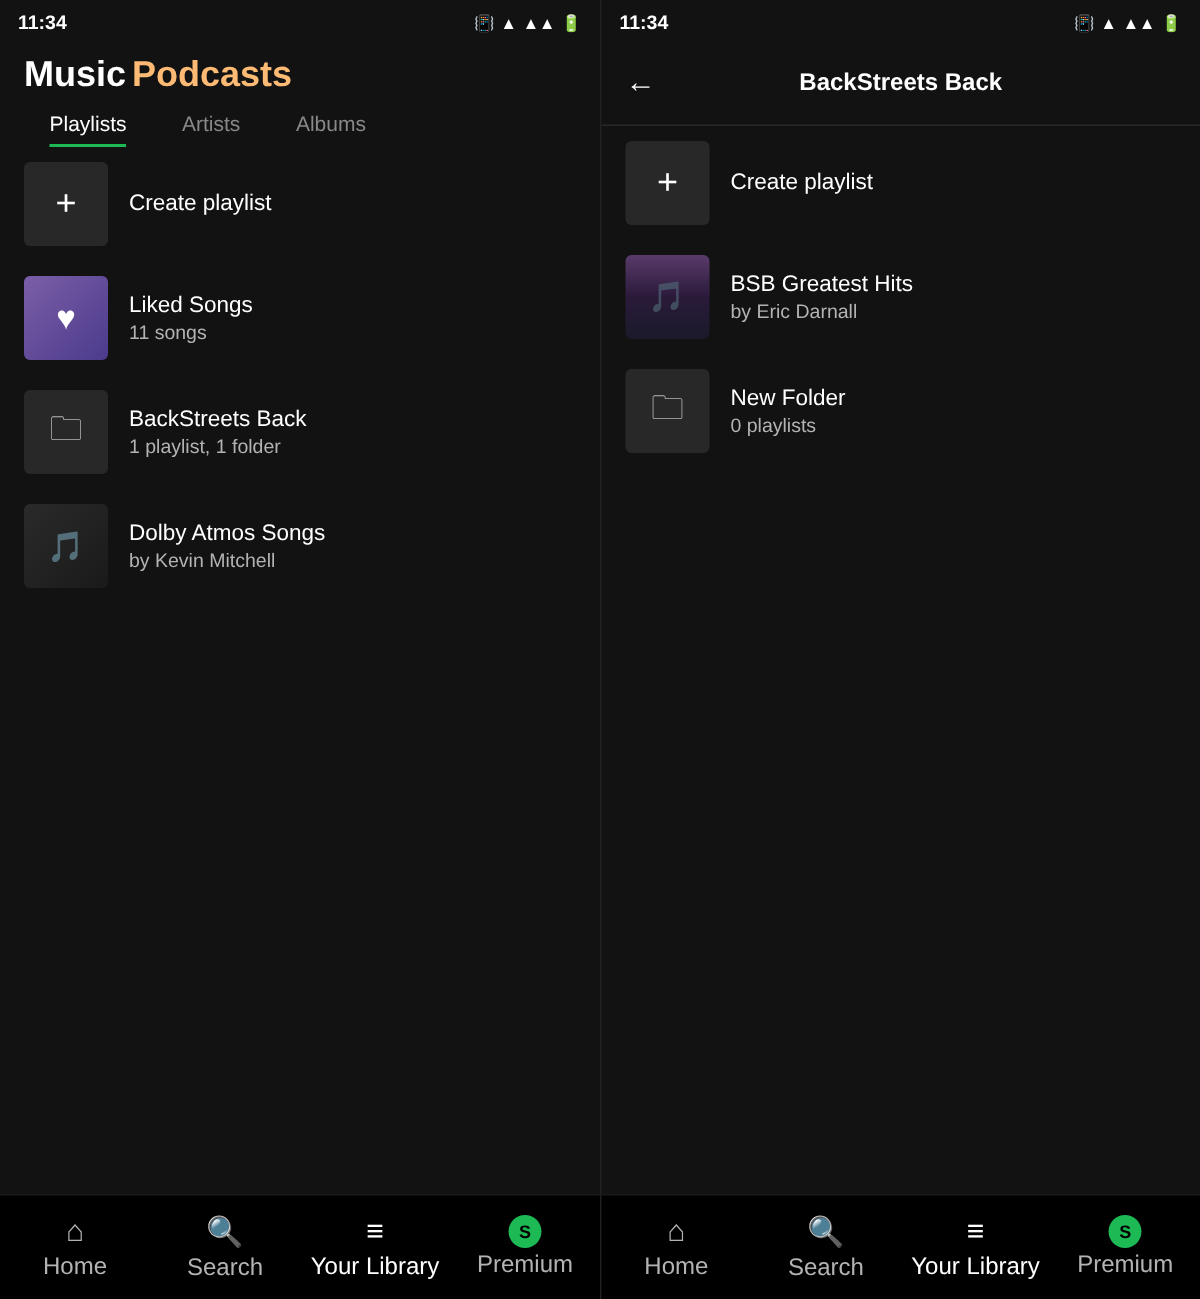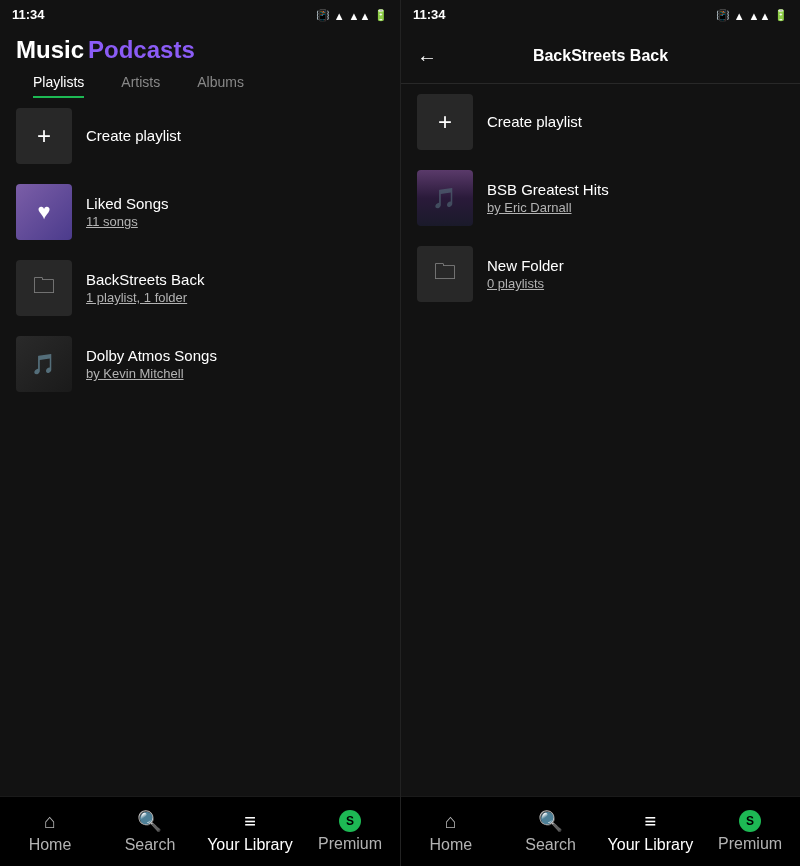--- a/index.html
+++ b/index.html
@@ -62,21 +62,21 @@
       display: flex;
       gap: 4px;
       margin-bottom: 10px;
     }
     .app-tab {
       font-size: 24px;
       font-weight: 700;
       cursor: pointer;
     }
     .app-tab.active { color: #fff; }
-    .app-tab.inactive { color: #8b5cf6; }
+    .app-tab.inactive { color: #fdba74; }
 
     .filter-tabs {
       display: flex;
       gap: 20px;
       border-bottom: none;
     }
     .filter-tab {
       font-size: 14px;
       color: #888;
       padding-bottom: 8px;
@@ -138,21 +138,20 @@
     .item-info { flex: 1; }
     .item-title {
       color: #fff;
       font-size: 15px;
       font-weight: 500;
       margin-bottom: 2px;
     }
     .item-subtitle {
       color: #b3b3b3;
       font-size: 13px;
-      text-decoration: underline;
     }
 
     
     .bsb-art {
       width: 56px;
       height: 56px;
       background: linear-gradient(180deg, #5a3a6a 0%, #2a1a3a 50%, #1a1a2a 100%);
       position: relative;
       overflow: hidden;
       border-radius: 4px;

